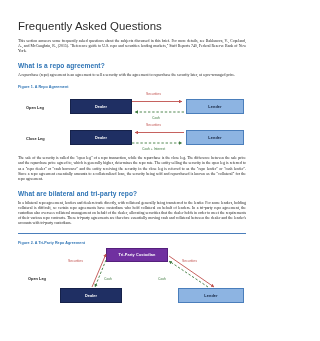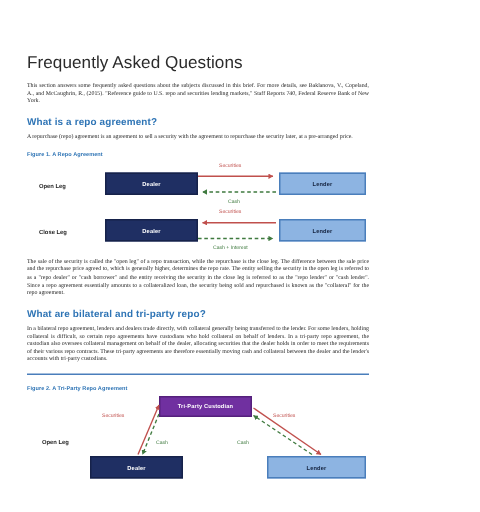--- a/index.html
+++ b/index.html
@@ -22,21 +22,21 @@
     box-sizing: border-box;
     padding: 20px 18px 0 18px;
   }
   .doc-title {
     font-family: "Liberation Sans", sans-serif;
     font-size: 11.4px;
     font-weight: 400;
     color: #2b2b2b;
     letter-spacing: 0.05px;
     line-height: 13px;
-    margin: 16px 0 6px 0;
+    margin: 0 0 6px 0;
   }
   .body-text {
     font-family: "Liberation Serif", serif;
     font-size: 3.9px;
     line-height: 5.1px;
     color: #1d1d1d;
     text-align: justify;
     margin: 0;
   }
   .section-head {

